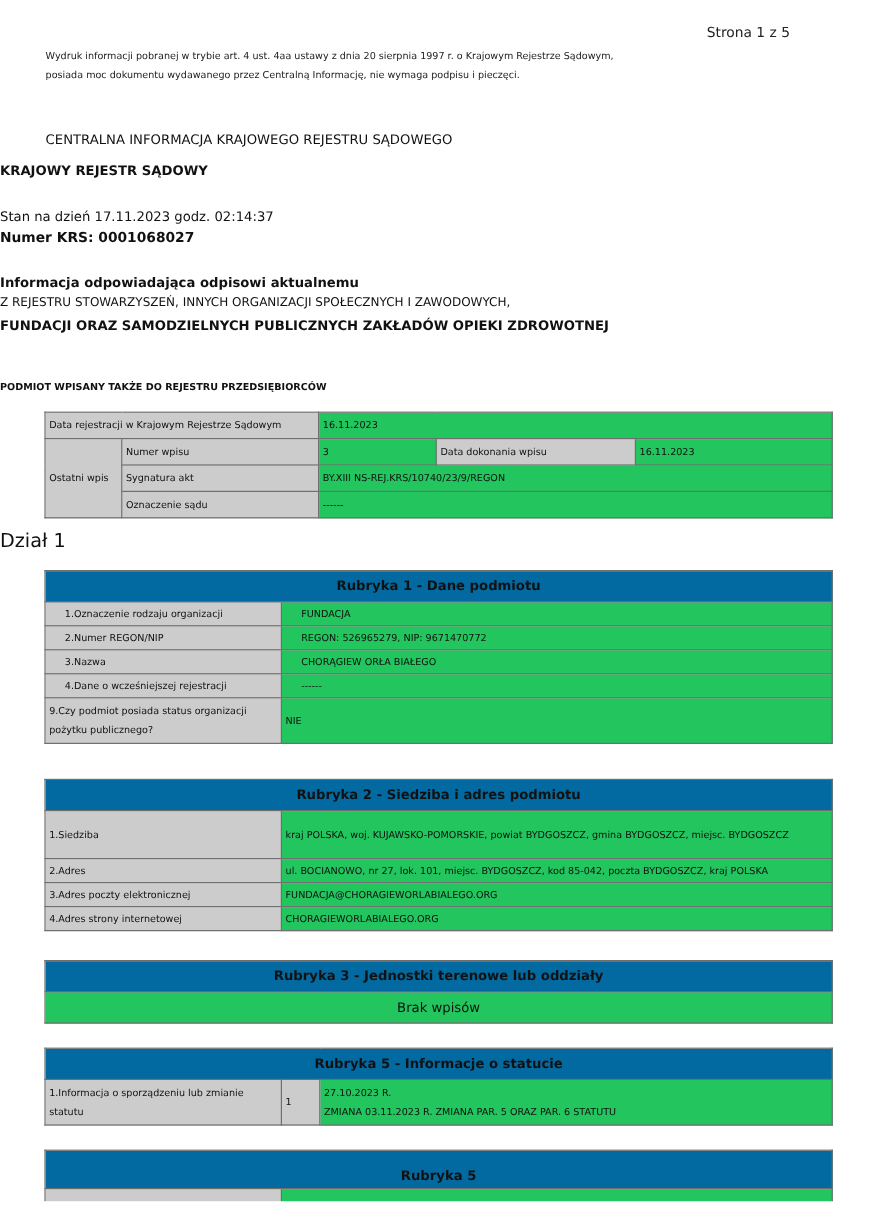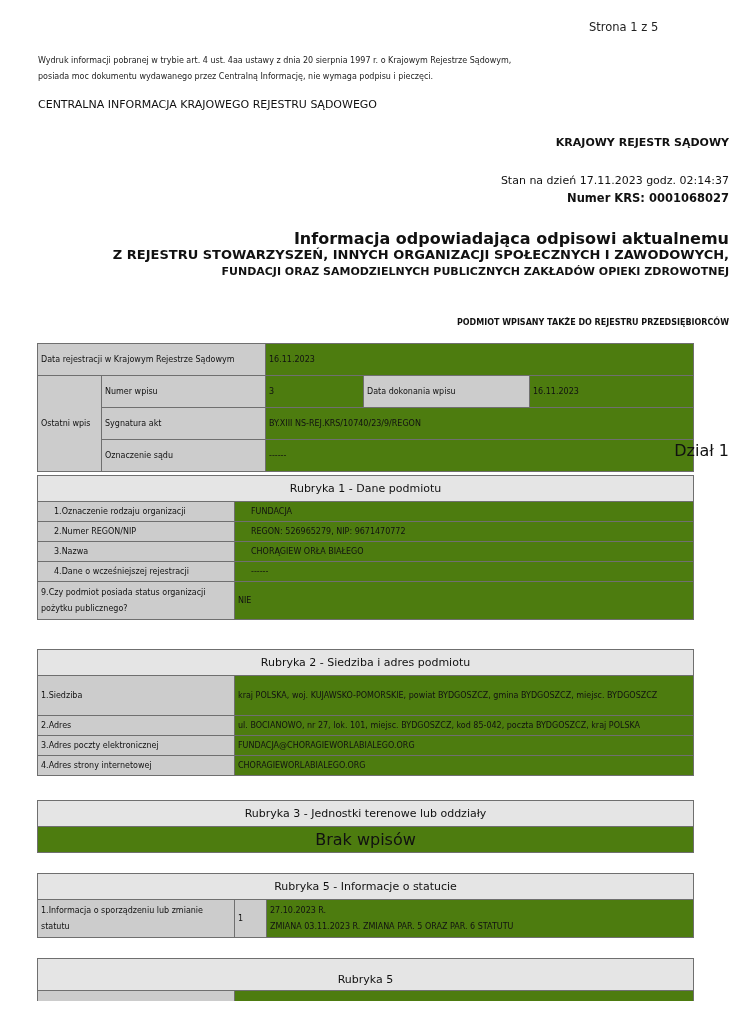--- a/index.html
+++ b/index.html
@@ -1,48 +1,48 @@
 <!DOCTYPE html>
 <html><head>
 <meta charset="utf-8">
 <style>
   * { box-sizing: border-box; margin: 0; padding: 0; }
   html, body { width: 729px; height: 1024px; background: #ffffff; overflow: hidden; }
   body { font-family: "DejaVu Sans", sans-serif; color: #111; position: relative; }
   .abs { position: absolute; }
   .page-num { top: 20px; left: 589px; font-size: 11.5px; color: #222; }
-  .disclaimer { top: 53px; left: 38px; width: 560px; font-size: 8px; line-height: 16px; color: #222; }
-  .ci-title { top: 98px; left: 38px; font-size: 11px; color: #111; }
-  .center { left: 0; width: 729px; text-align: right; }
+  .disclaimer { top: 39px; left: 38px; width: 560px; font-size: 8px; line-height: 16px; color: #222; }
+  .ci-title { top: 110px; left: 38px; font-size: 11px; color: #111; }
+  .center { left: 0; width: 729px; text-align: left; }
   .krs-title { top: 136px; font-size: 11px; font-weight: bold; }
   .stan { top: 174px; font-size: 11px; }
   .numer { top: 191px; font-size: 11.5px; font-weight: bold; }
-  .info1 { top: 229px; font-size: 16px; font-weight: bold; }
-  .info2 { top: 247px; font-size: 13px; font-weight: bold; }
+  .info1 { top: 229px; font-size: 11px; font-weight: bold; }
+  .info2 { top: 247px; font-size: 10px; font-weight: normal; }
   .info3 { top: 265px; font-size: 11px; font-weight: bold; }
   .podmiot { top: 318px; font-size: 8px; font-weight: bold; }
   .dzial { top: 441px; font-size: 16px; }
 
   table.t { position: absolute; left: 37px; width: 657px; border-collapse: collapse; font-size: 8px; }
   table.t td { border: 1px solid #6f6f6f; padding: 0 3px; vertical-align: middle; }
   td.g { background: #cccccc; }
-  td.w { background: #4d7c0f; }
-  td.hdr { background: #e5e5e5; text-align: center; font-size: 11px; height: 26px; }
+  td.w { background: #22c55e; }
+  td.hdr { background: #0369a1; text-align: center; font-size: 11px; height: 26px; font-weight: bold; }
   td.top { vertical-align: top; padding-top: 3px; line-height: 16px; }
 
   #t0 { top: 343px; }
-  #t0 td { height: 32px; }
+  #t0 td { height: 22px; }
   #t1 { top: 475px; }
   #t1 td.r { height: 20px; padding-left: 16px; }
   #t2 { top: 649px; }
   #t2 td.r { height: 20px; }
   #t3 { top: 800px; }
   #t4 { top: 873px; }
   #t5 { top: 958px; padding-left: 36px; }
-  .brak { text-align: center; font-size: 16px; height: 26px; margin-top: 16px; }
+  .brak { text-align: center; font-size: 11px; height: 26px; margin-top: 16px; }
 </style>
 </head>
 <body>
 
 <div class="abs page-num">Strona 1 z 5</div>
 
 <div class="abs disclaimer">
   <div>Wydruk informacji pobranej w trybie art. 4 ust. 4aa ustawy z dnia 20 sierpnia 1997 r. o Krajowym Rejestrze Sądowym,</div>
   <div>posiada moc dokumentu wydawanego przez Centralną Informację, nie wymaga podpisu i pieczęci.</div>
 </div>

